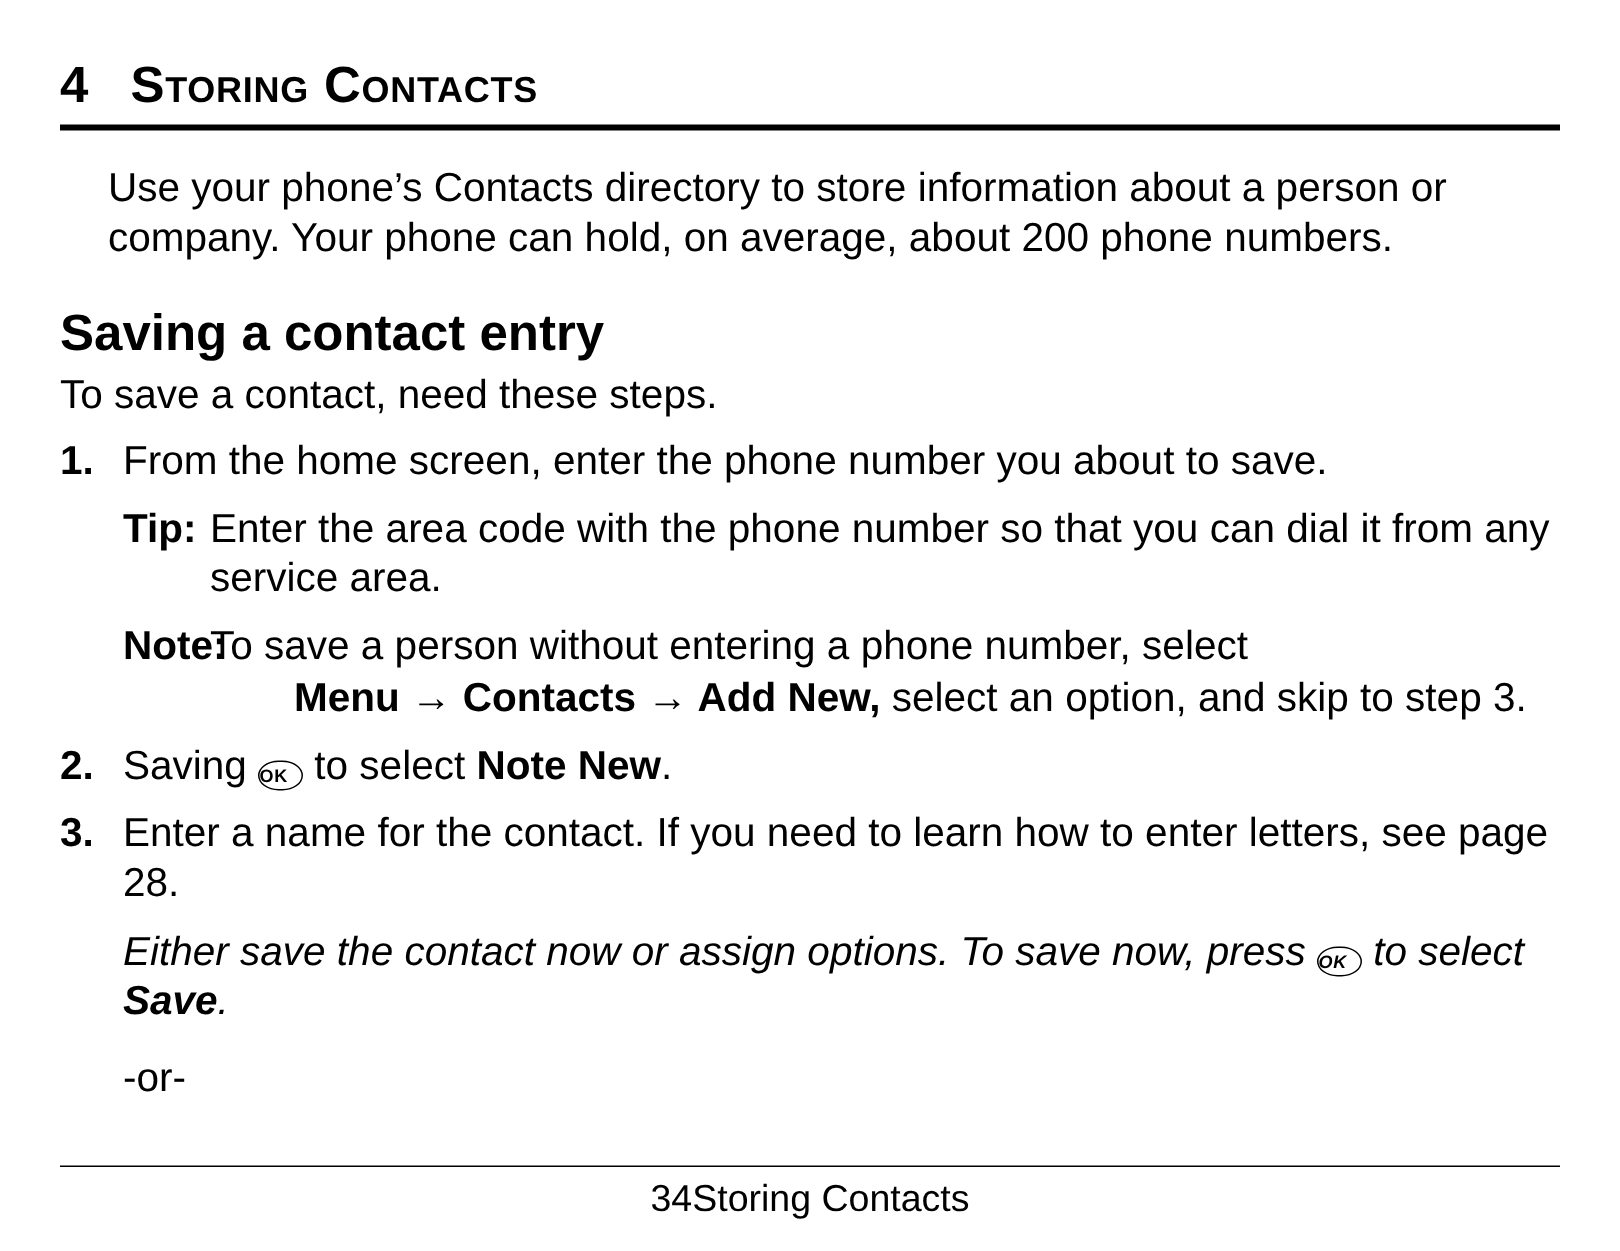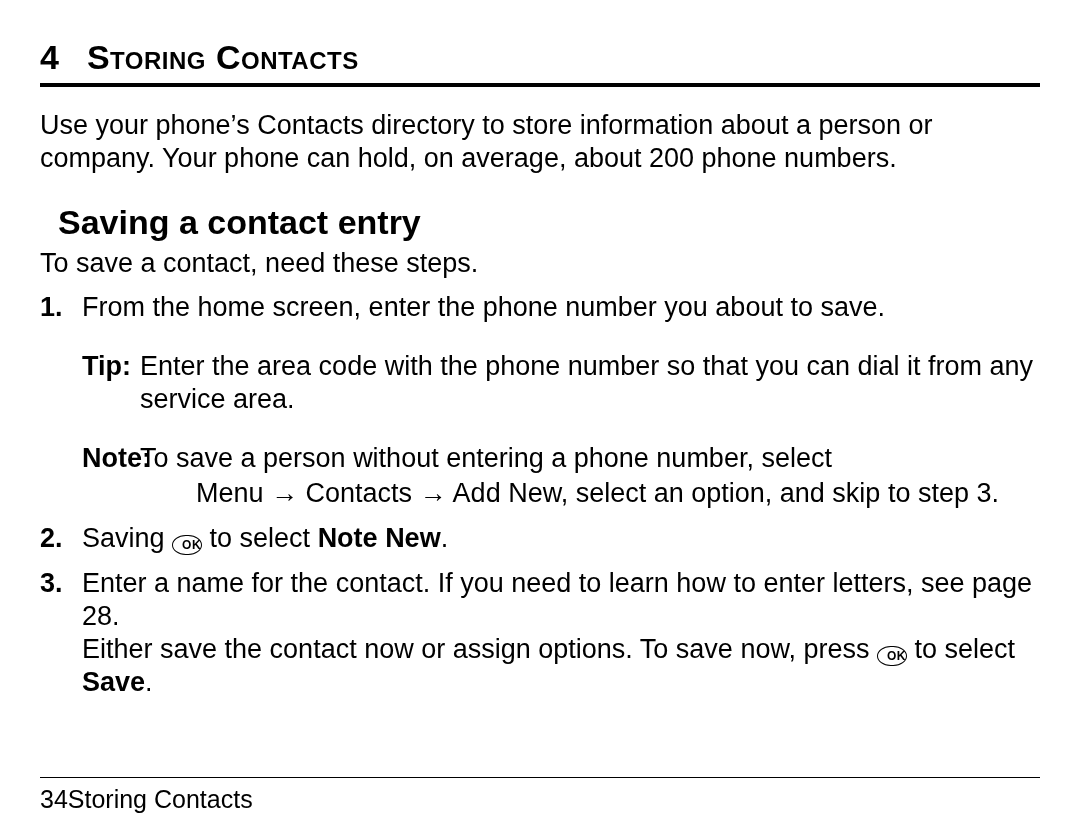--- a/index.html
+++ b/index.html
@@ -30,26 +30,26 @@
     }
     .rule {
       border: none;
       border-top: 4px solid #000;
       margin: 6px 0 22px 0;
     }
     .intro {
       font-size: 27px;
       line-height: 1.22;
       margin-bottom: 28px;
+      margin-left: 32px;
     }
     .section-title {
       font-size: 34px;
       font-weight: bold;
       margin-bottom: 6px;
-      margin-left: 18px;
     }
     .section-lead {
       font-size: 27px;
       margin-bottom: 12px;
     }
     ol.steps {
       list-style: none;
       padding-left: 42px;
     }
     ol.steps > li {
@@ -60,64 +60,65 @@
     }
     ol.steps > li .num {
       position: absolute;
       left: -42px;
       font-weight: bold;
     }
     .sub {
       padding-left: 58px;
       font-size: 27px;
       line-height: 1.22;
-      margin-top: 26px;
+      margin-top: 12px;
     }
     .sub .label {
       font-weight: bold;
       margin-left: -58px;
       display: inline-block;
       width: 58px;
       vertical-align: top;
     }
     .sub .body { display: inline; }
-    .menupath { font-weight: normal; }
+    .menupath { font-weight: bold; }
     .menusub { padding-left: 56px; display: block; margin-top: 2px; }
     .okicon {
       display: inline-block;
       width: 30px;
       height: 20px;
       border: 1.6px solid #000;
       border-radius: 50%/55%;
       font-size: 12px;
       font-weight: bold;
-      text-align: right;
+      text-align: left;
       line-height: 18px;
       vertical-align: -2px;
       letter-spacing: 0.5px;
     }
     .step-extra {
-      margin-top: 1px;
+      margin-top: 14px;
+      font-style: italic;
     }
     .or {
       margin-top: 18px;
     }
     .footer-rule {
       position: absolute;
       left: 40px; right: 40px;
       bottom: 56px;
       border: none;
       border-top: 1.5px solid #000;
     }
     .footer {
       position: absolute;
       left: 40px; right: 40px;
       bottom: 20px;
       display: flex;
-      justify-content: flex-start;
+      justify-content: center;
       font-size: 25px;
     }
     .smallcaps { font-variant: small-caps; }
     .bold { font-weight: bold; }
   </style>
 </head>
 <body>
 
 <div class="chapter-head">
   <span class="chapter-num">4</span>
@@ -145,20 +146,21 @@
   <li>
     <span class="num">2.</span>
     <span>Saving </span><span class="okicon">OK</span><span> to select </span><span class="bold">Note New</span><span>.</span>
   </li>
   <li>
     <span class="num">3.</span>
     <span>Enter a name for the contact. If you need to learn how to enter letters, see page 28.</span>
     <div class="step-extra">
       <span>Either save the contact now or assign options. To save now, press </span><span class="okicon">OK</span><span> to select </span><span class="bold">Save</span><span>.</span>
     </div>
+    <div class="or">-or-</div>
   </li>
 </ol>
 
 <hr class="footer-rule">
 <div class="footer">
   <span>34</span>
   <span>Storing Contacts</span>
 </div>
 
 </body></html>

